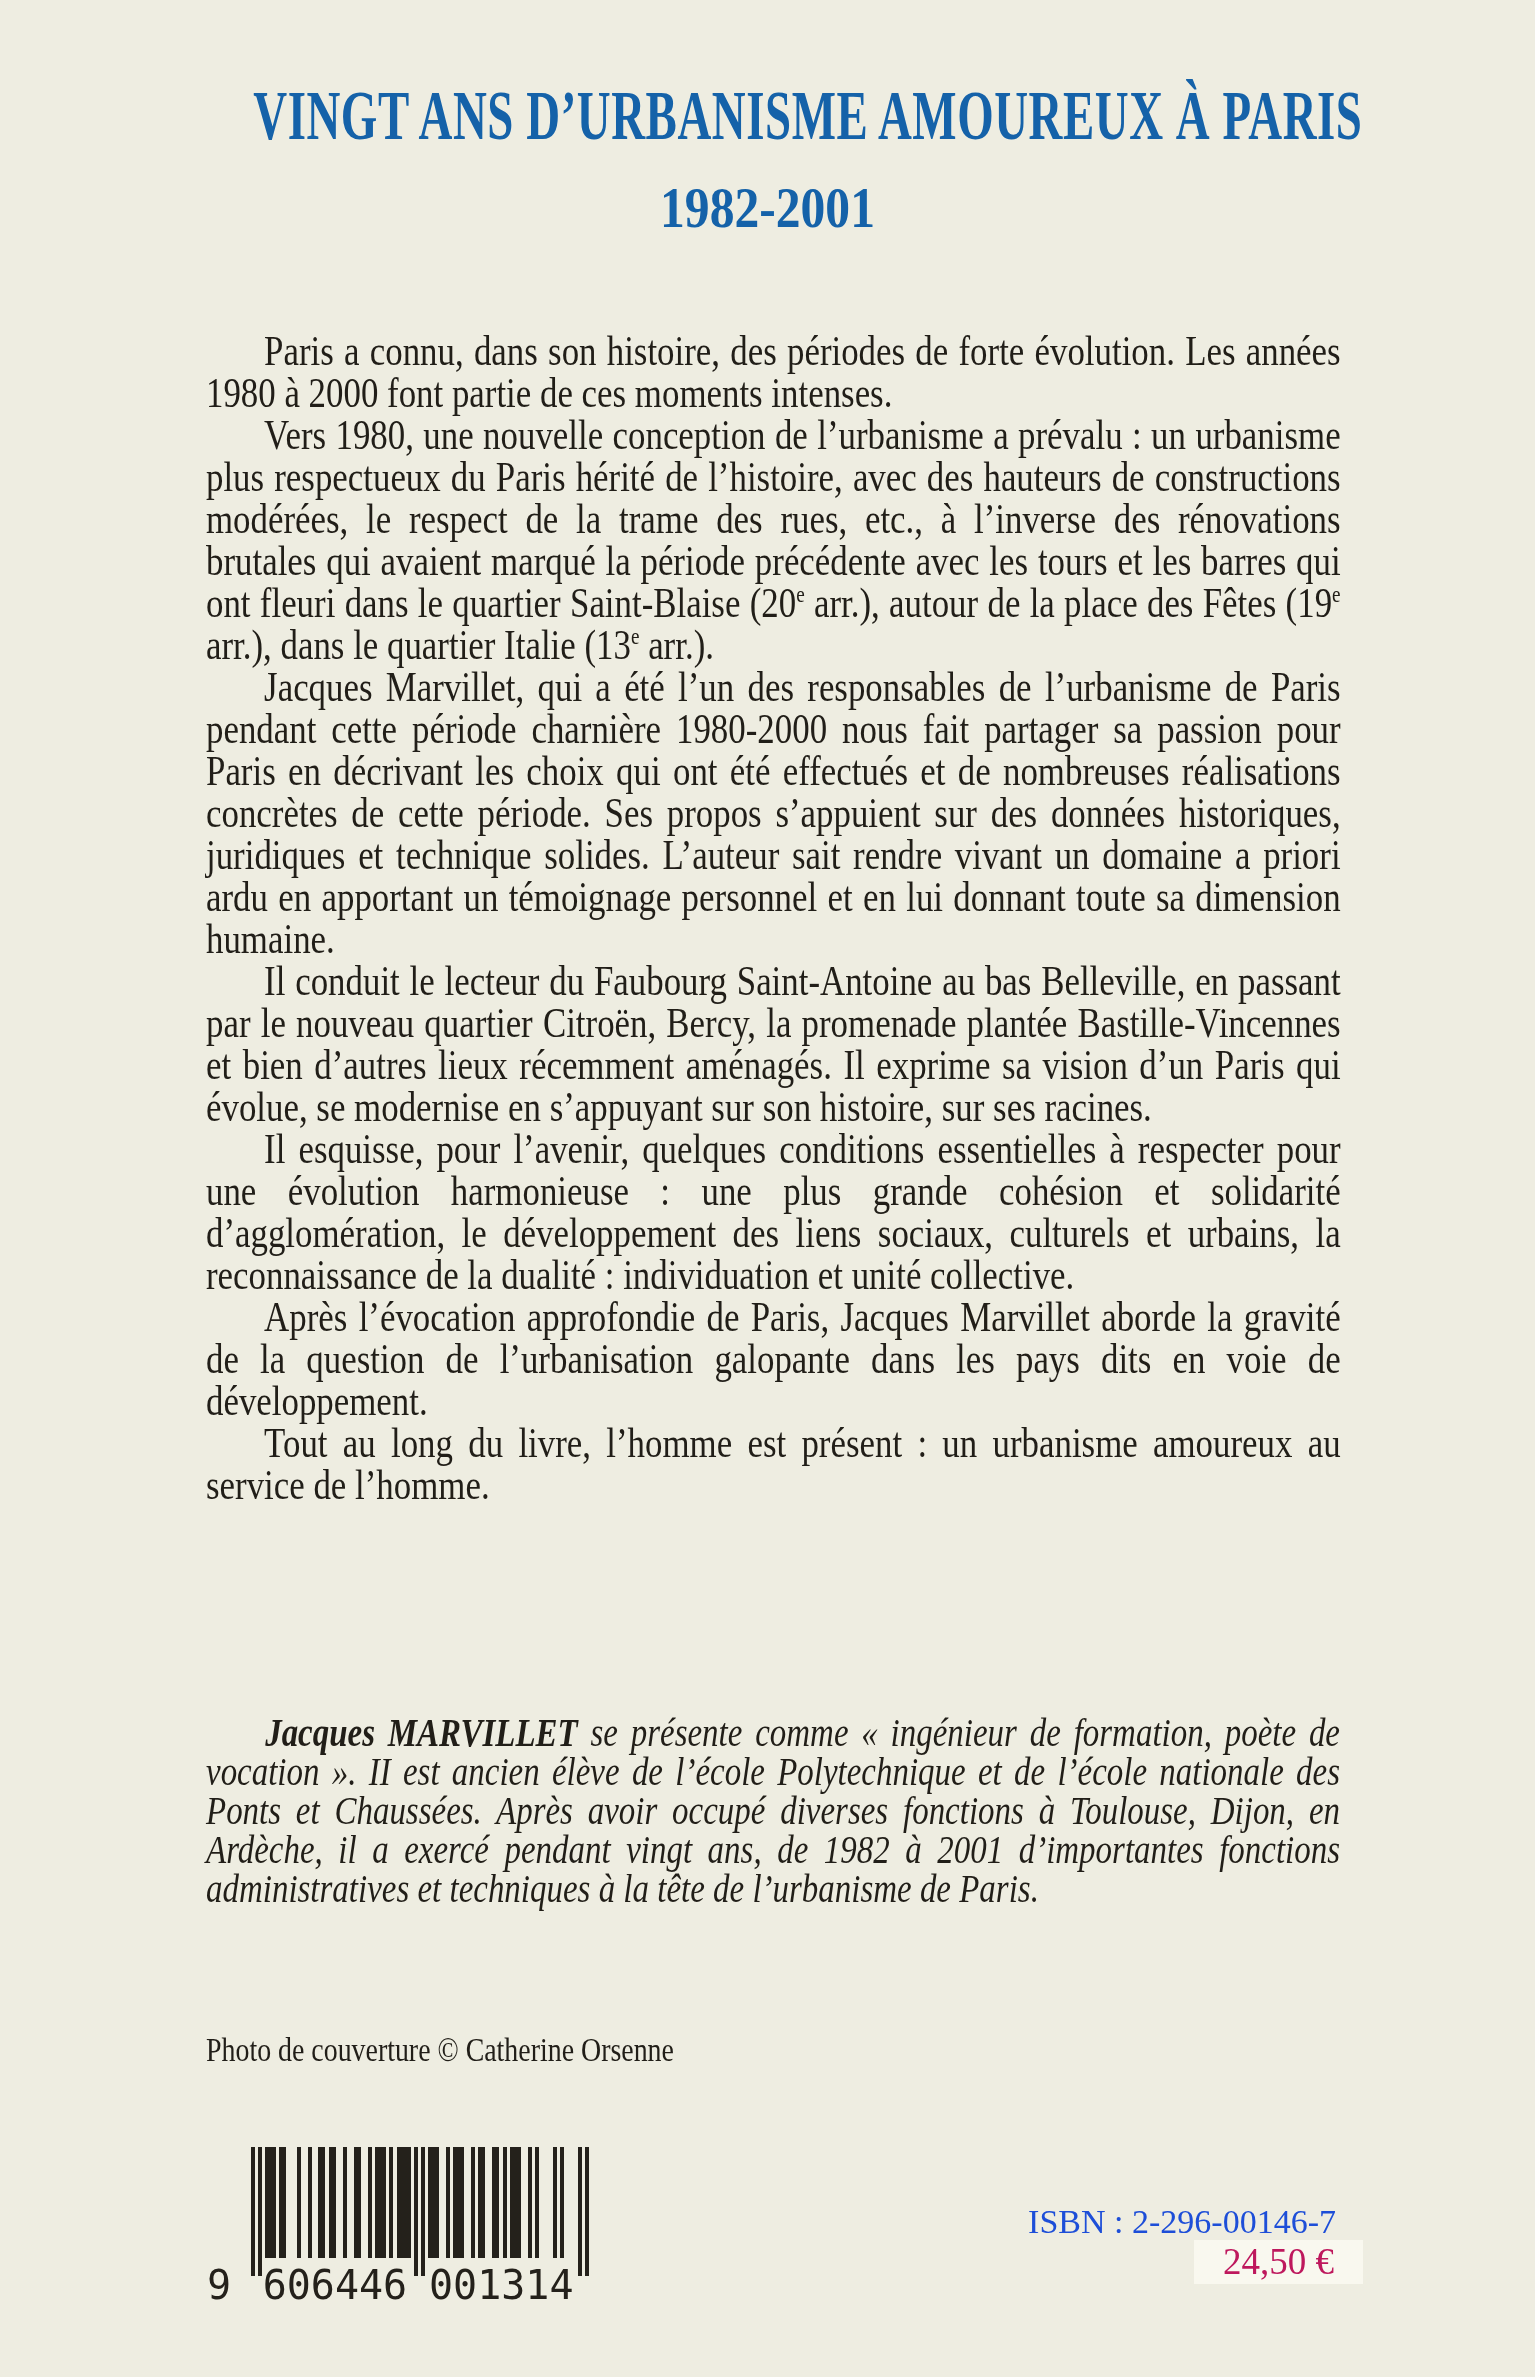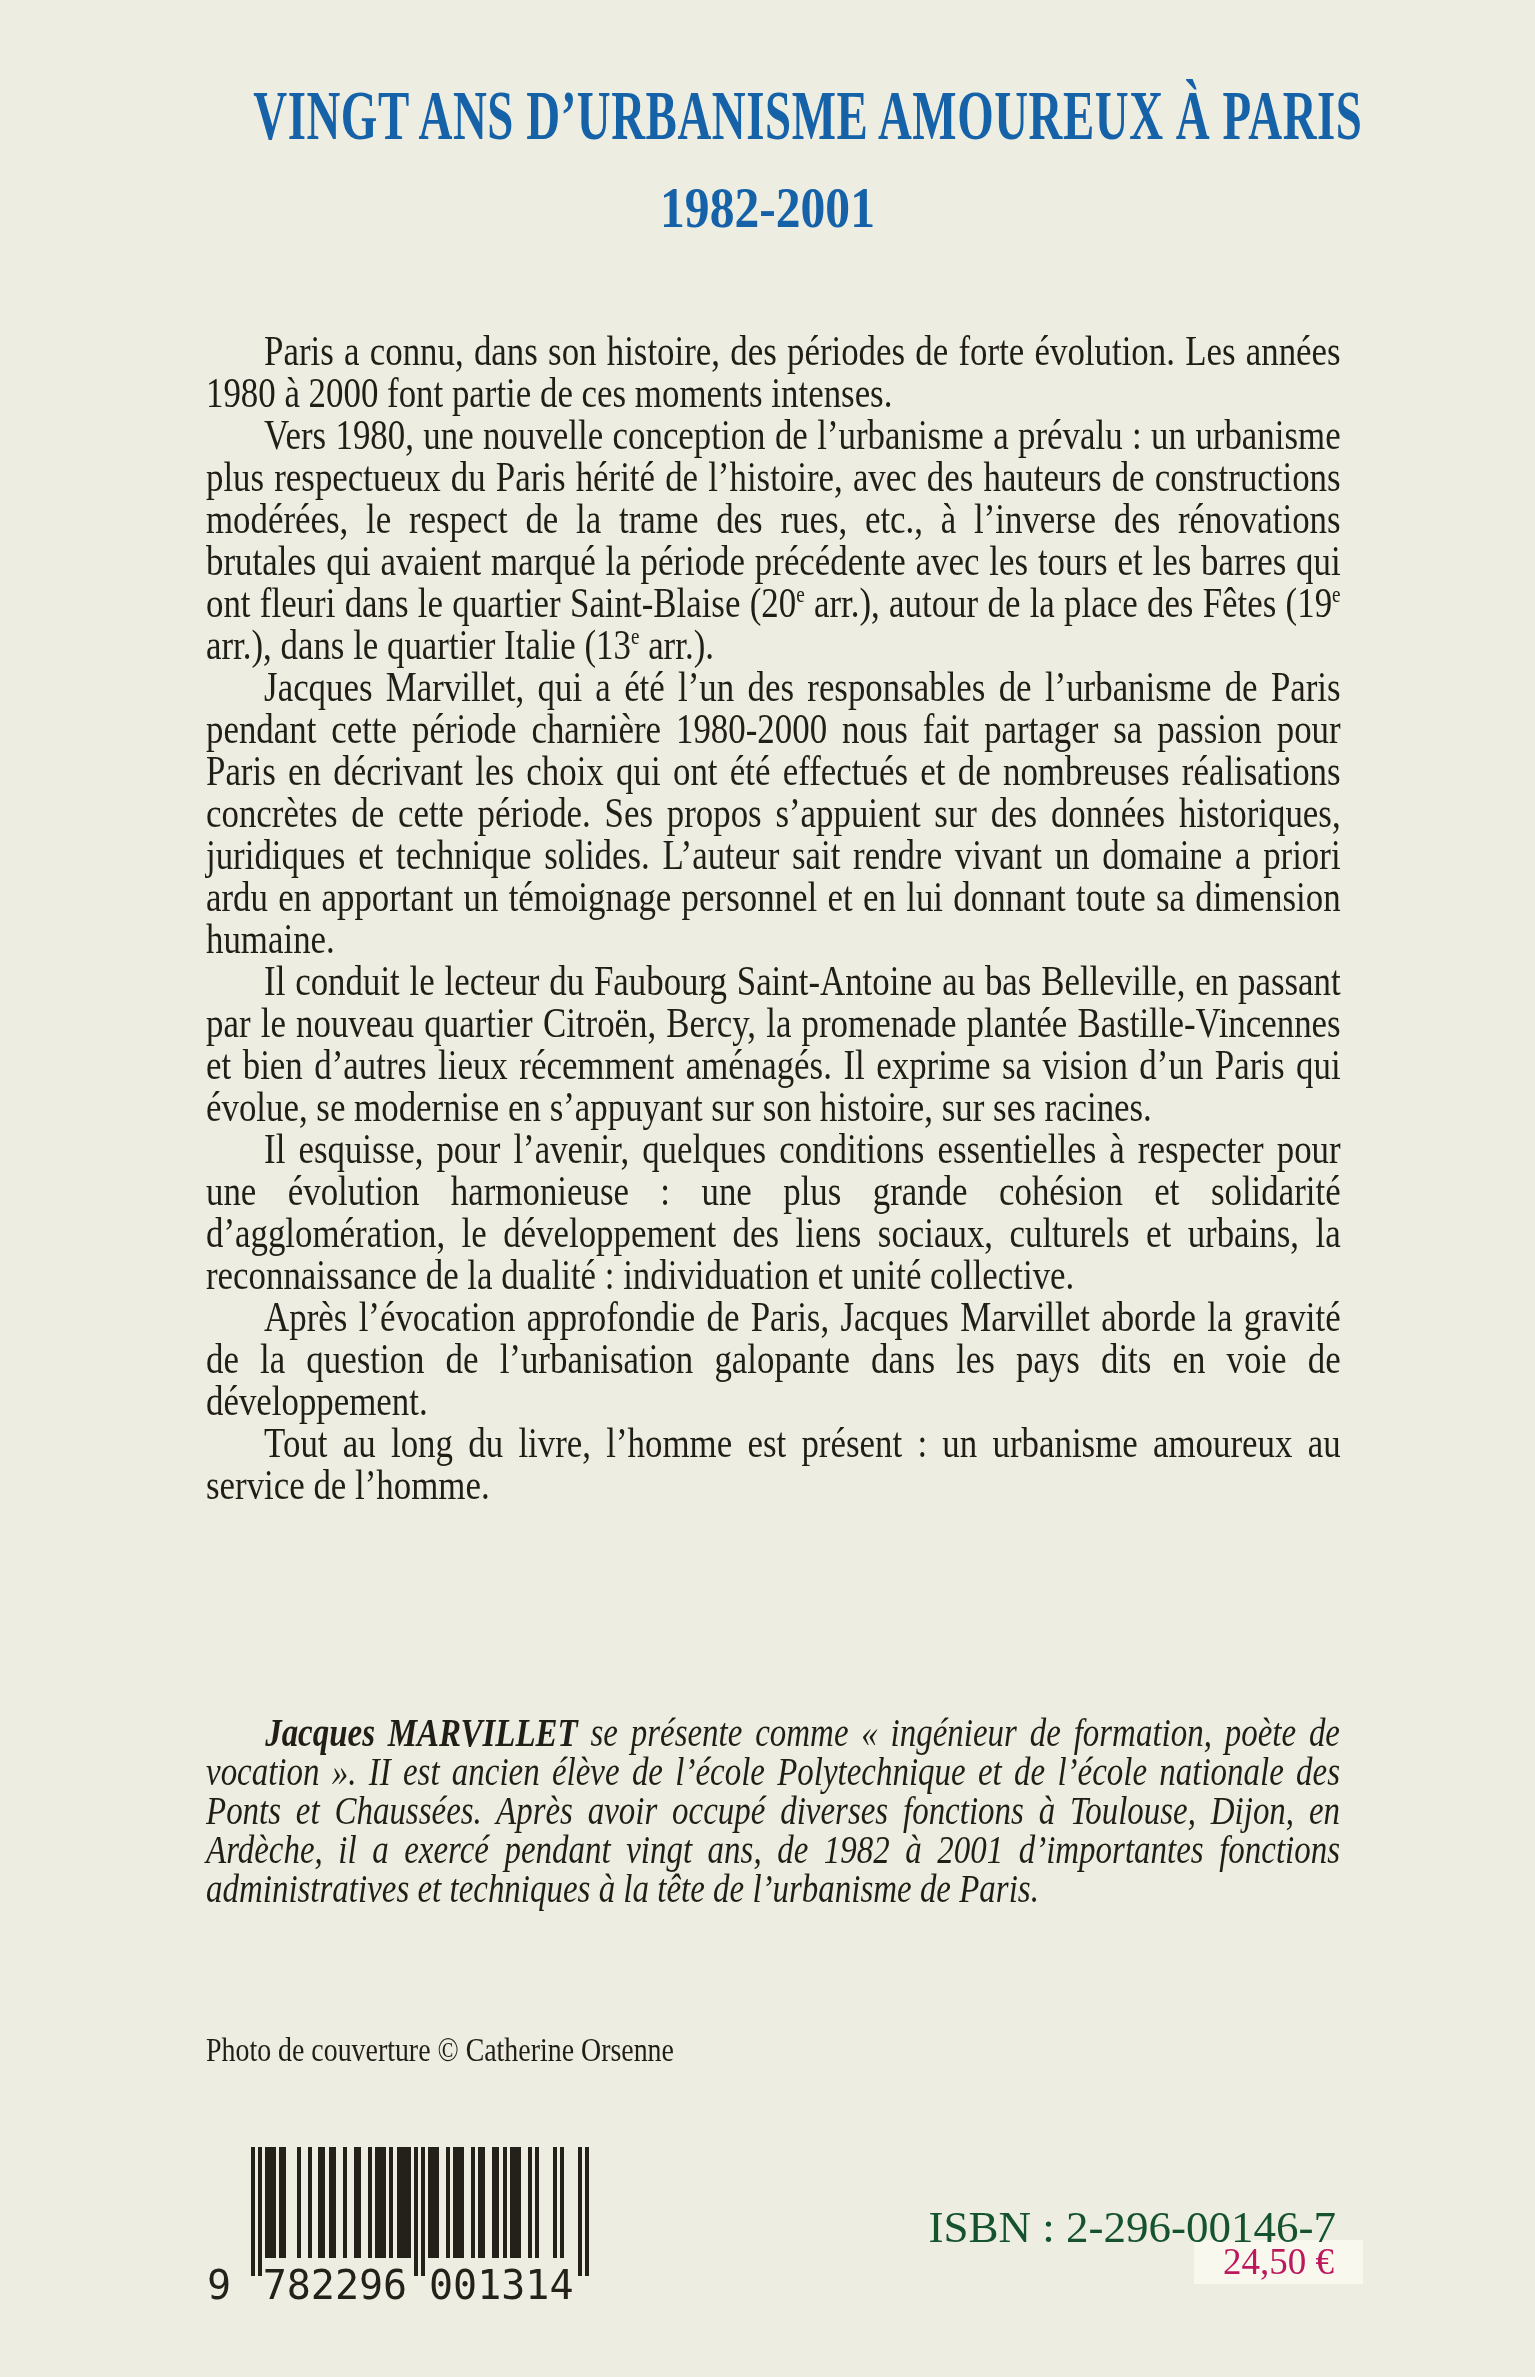--- a/index.html
+++ b/index.html
@@ -64,22 +64,22 @@
   .bc-d{position:absolute;top:0;white-space:nowrap;}
   .bc-lead{left:-44px;}
   .bc-g1{left:11.7px;}
   .bc-g2{left:178px;}
   .price-highlight-box{
     position:absolute;left:1194px;top:2240px;width:169px;height:44px;
     background:#f9f8ef;
   }
   .isbn-text{
     position:absolute;right:199px;top:2205px;
-    font-size:45px;line-height:1;white-space:nowrap;
-    color:#14532d;
+    font-size:34px;line-height:1;white-space:nowrap;
+    color:#1d4ed8;
   }
   .price-tag{
     position:absolute;right:201px;top:2243px;
     font-size:37px;line-height:1;white-space:nowrap;
     color:#be185d;
   }
 </style>
 </head>
 <body>
 
@@ -132,21 +132,21 @@
         <div class="bar" style="left: 259px; width: 10.6px;"></div>
         <div class="bar" style="left: 277px; width: 3.5px;"></div>
         <div class="bar" style="left: 284px; width: 3.5px;"></div>
         <div class="bar" style="left: 302px; width: 3.5px;"></div>
         <div class="bar" style="left: 309px; width: 3.5px;"></div>
         <div class="bar tall" style="left: 327px; width: 3.5px;"></div>
         <div class="bar tall" style="left: 334px; width: 3.5px;"></div>
       </div>
     <div class="barcode-digits">
       <span class="bc-d bc-lead">9</span>
-      <span class="bc-d bc-g1">782296</span>
+      <span class="bc-d bc-g1">606446</span>
       <span class="bc-d bc-g2">001314</span>
     </div>
   </div>
 
   <div class="price-highlight-box"></div>
   <div class="isbn-text">ISBN : 2-296-00146-7</div>
   <div class="price-tag">24,50 €</div>
 
 </div>
 

